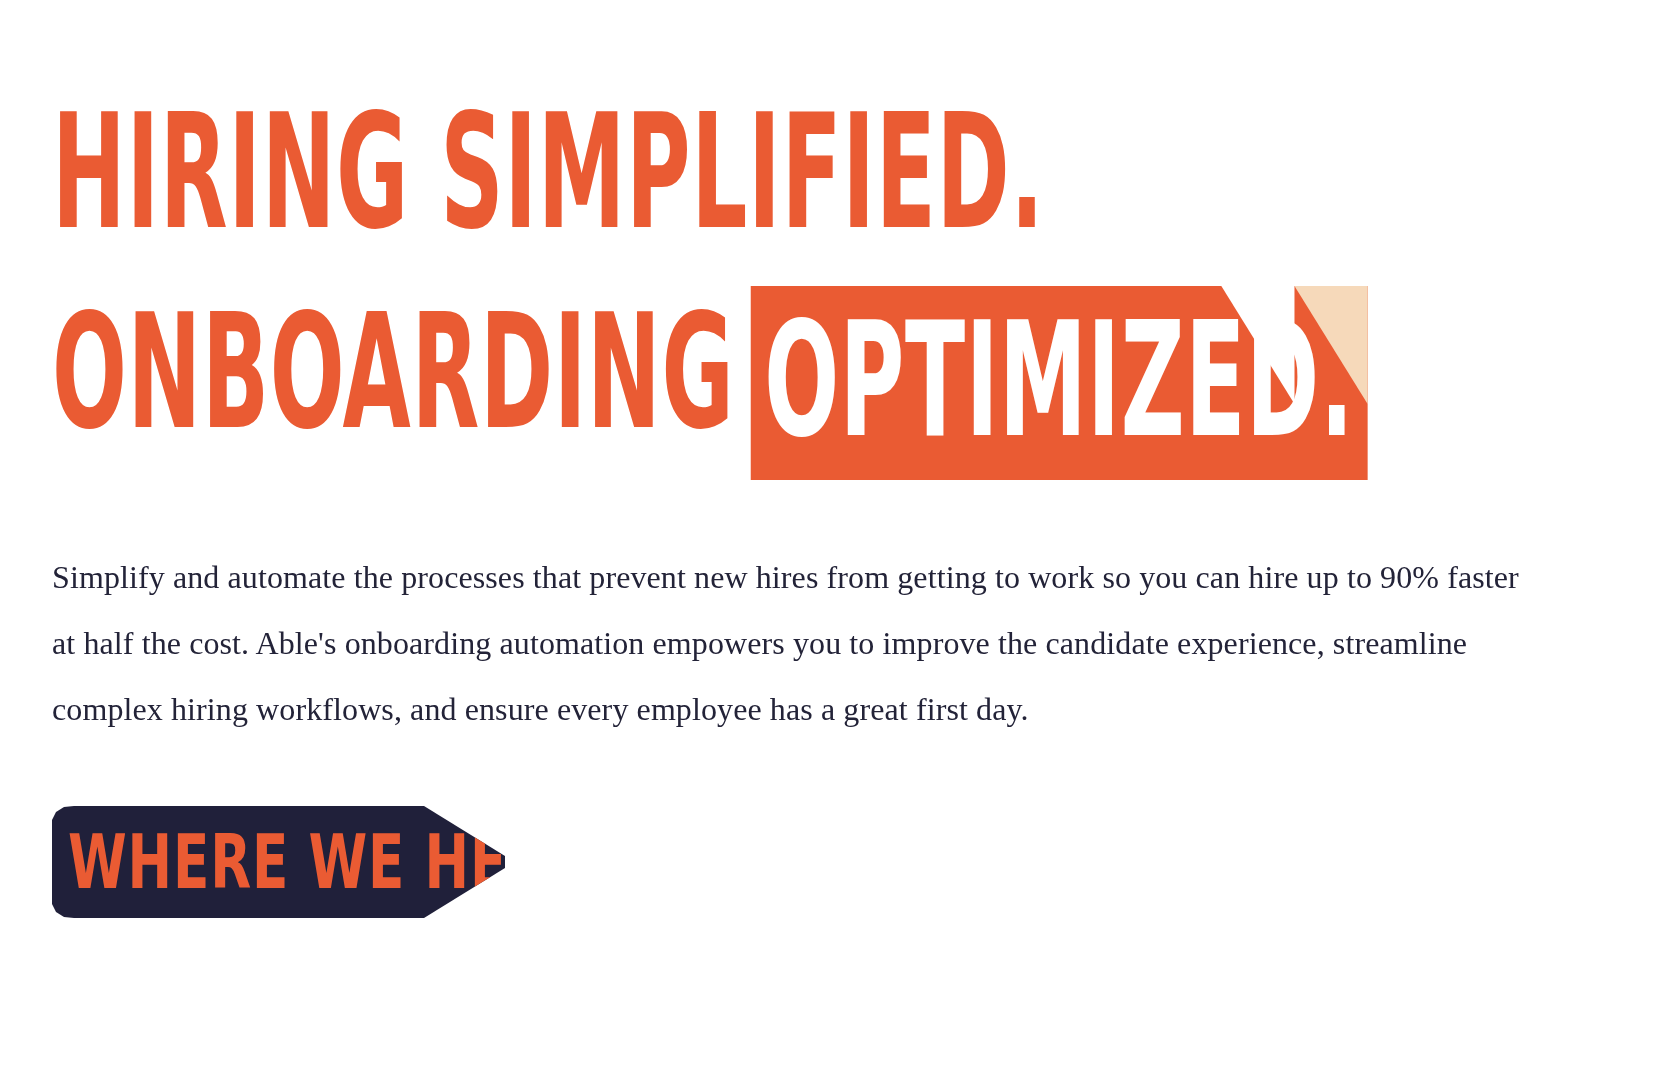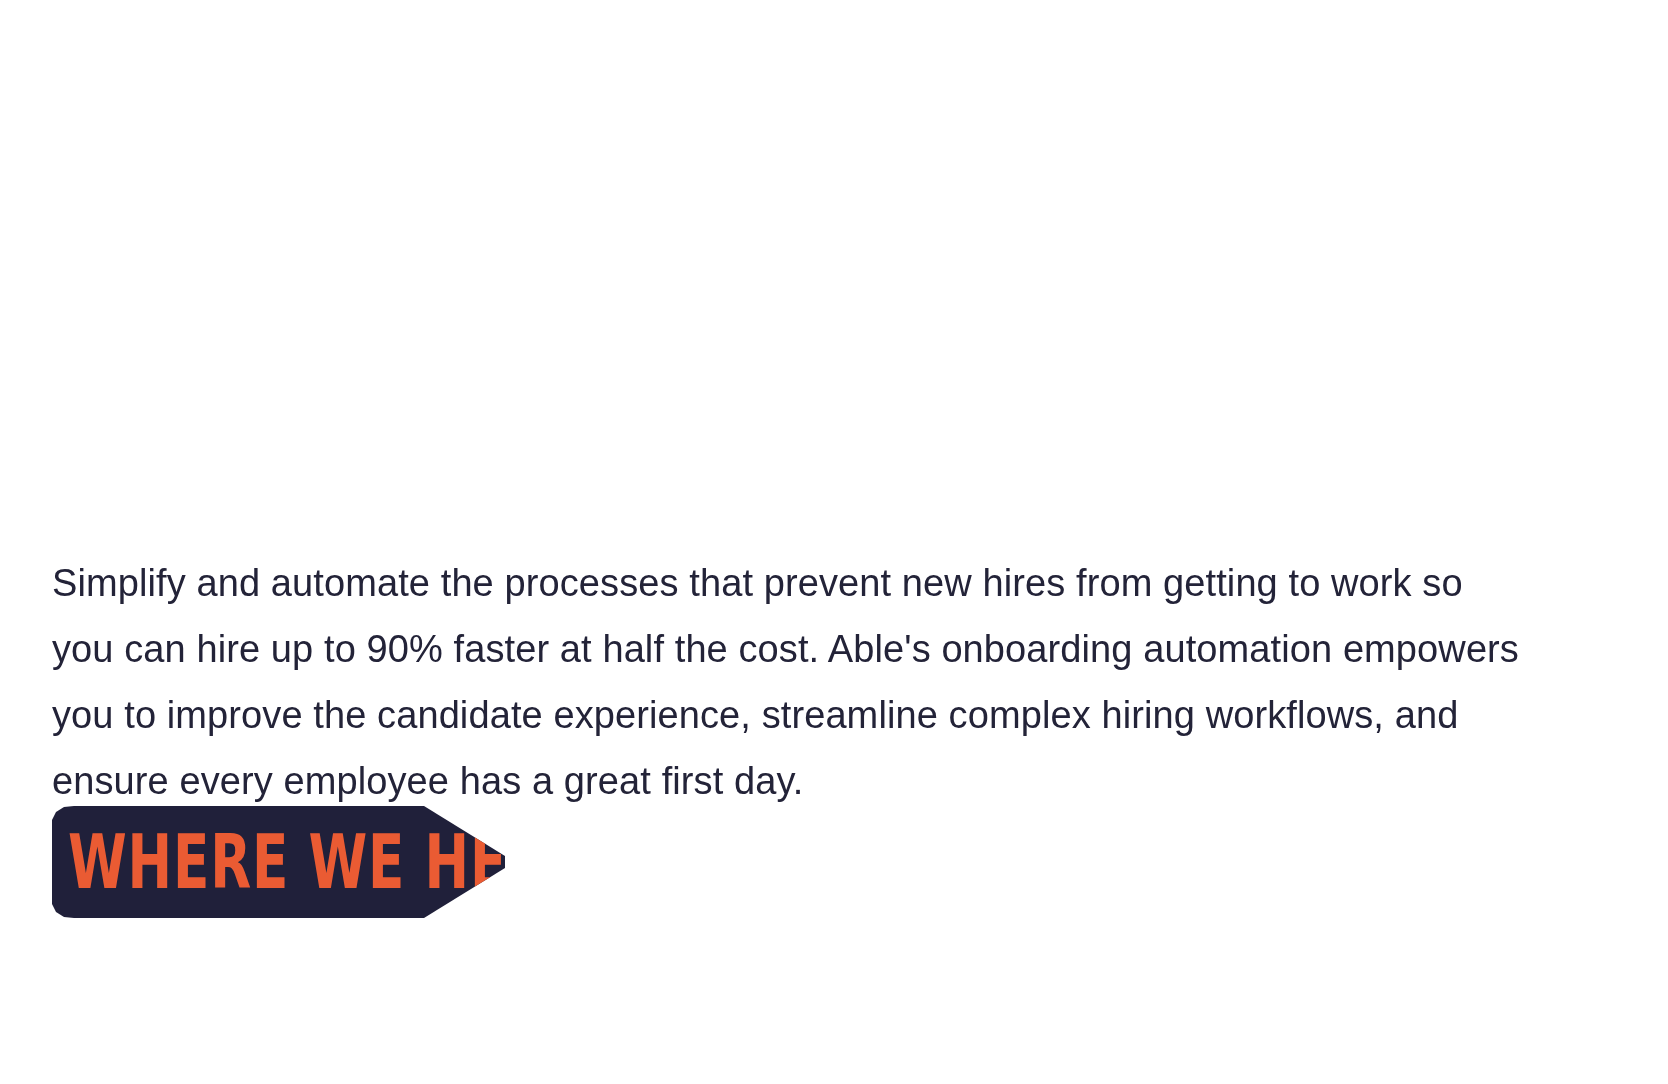--- a/index.html
+++ b/index.html
@@ -88,22 +88,22 @@
     border-left: 118px solid transparent;
     border-top: 118px solid #ffffff;
   }
 
   
   .lede {
     position: absolute;
     left: 52px;
     top: 512px;
     width: 1470px;
-    font-family: Liberation Sans, sans-serif;
-    font-size: 38px;
+    font-family: Liberation Serif, serif;
+    font-size: 32px;
     line-height: 66px;
     font-weight: 400;
     color: #232338;
     letter-spacing: 0.1px;
   }
 
   
   .cta {
     position: absolute;
     left: 52px;
@@ -139,20 +139,26 @@
     white-space: nowrap;
     transform: scaleX(0.80);
     transform-origin: left top;
   }
 </style>
 </head>
 <body>
 
 <div class="hero">
 
+  <div class="headline">
+
+    <span class="headline-line headline-line-1">Hiring Simplified.</span>
+
+    <span class="headline-line headline-line-2"><span class="hl-plain">Onboarding</span><span class="hl-mark"><span>Optimized.</span><span class="fold-corner"></span></span></span>
+  </div>
 
   <p class="lede">Simplify and automate the processes that prevent new hires from getting to work so you can hire up to 90% faster at half the cost. Able's onboarding automation empowers you to improve the candidate experience, streamline complex hiring workflows, and ensure every employee has a great first day.</p>
 
   <button class="cta">
     <span class="cta-label">Where We Help</span>
   </button>
 
 </div>
 
 </body></html>

